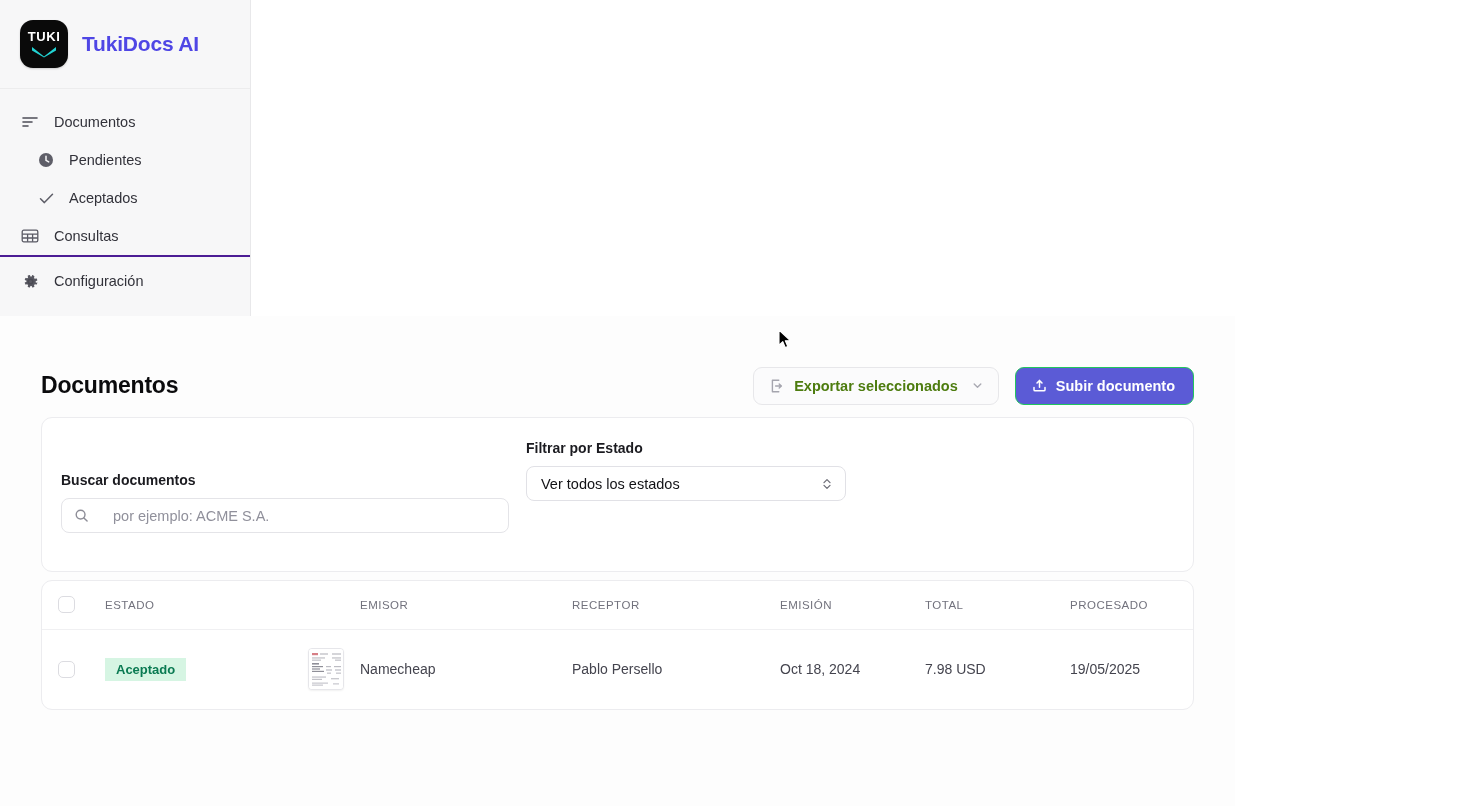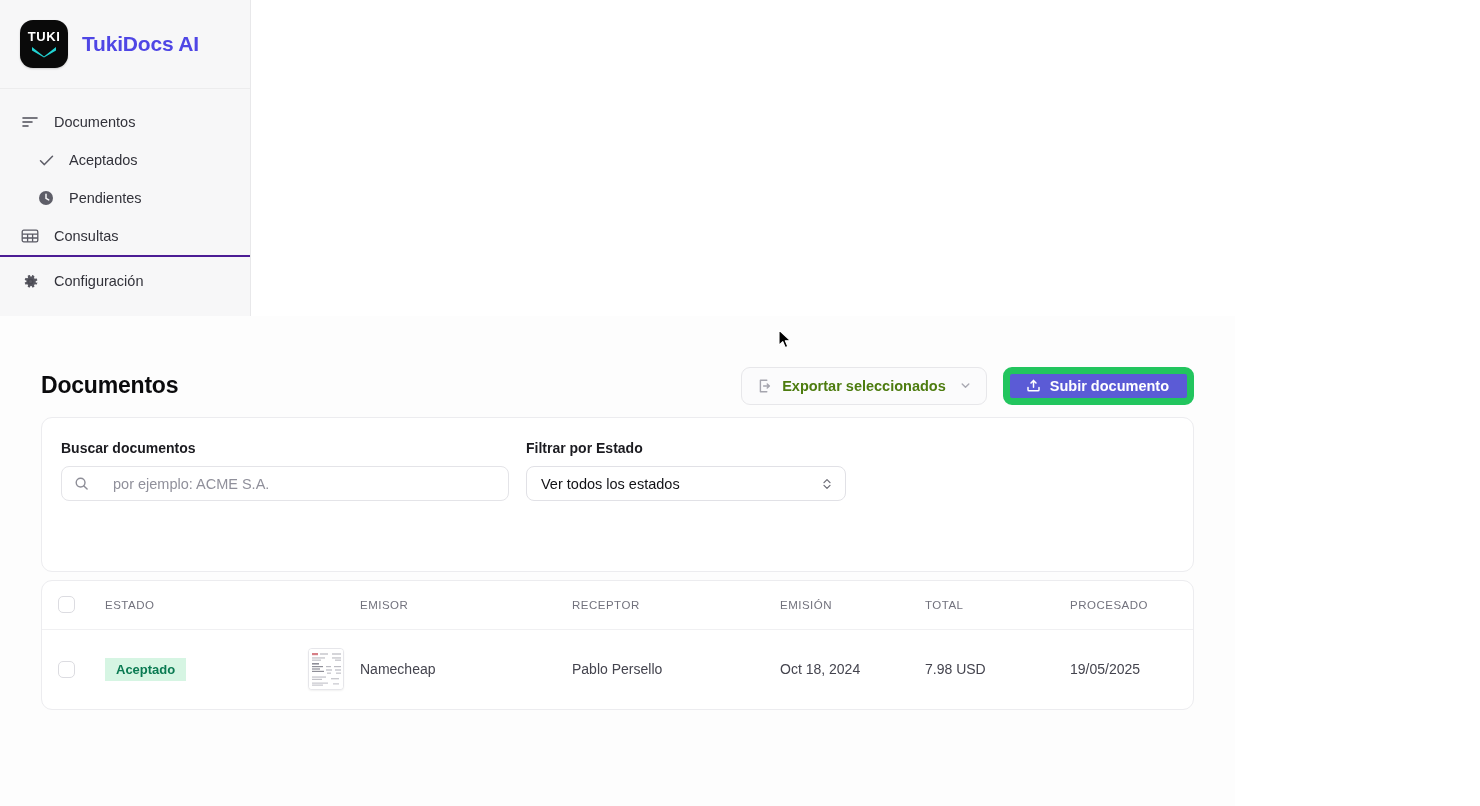--- a/index.html
+++ b/index.html
@@ -139,21 +139,21 @@
     padding: 0 14px 0 15px;
     background: #fbfbfc;
     border: 1px solid #e7e7ea;
     color: #4d7c0f;
   }
   .btn-ghost .chev { margin-left: 4px; color:#a9a9b2; display:flex; }
   .btn-primary {
     height: 38px;
     padding: 0 18px 0 16px;
     background: #5b5bd6;
-    border: 7px solid #22c55e;
+    border: 1px solid #22c55e;
     color: #ffffff;
   }
 
   
   .card {
     margin: 0 41px;
     background: #ffffff;
     border: 1px solid #ececef;
     border-radius: 11px;
   }
@@ -163,21 +163,21 @@
     display: flex;
     gap: 17px;
   }
   .field-label {
     font-size: 14px;
     font-weight: 700;
     color: #1b1b20;
     margin-bottom: 10px;
     display: block;
   }
-  .search-wrap { width: 448px; position: relative; }
+  .search-wrap { width: 448px; position: relative; margin-top: 32px; }
   .search-box {
     width: 448px; height: 35px;
     border: 1px solid #e4e4e8;
     border-radius: 8px;
     background: #fff;
     display: flex;
     align-items: center;
     padding: 0 12px;
     gap: 22px;
   }
@@ -300,35 +300,35 @@
         <span class="ico">
           <svg width="18" height="18" viewBox="0 0 18 18" fill="none" stroke="#4d4d57" stroke-width="1.6" stroke-linecap="round">
             <path d="M2 5h14M2 9h9M2 13h5"></path>
           </svg>
         </span>
         <span>Documentos</span>
       </div>
 
       <div class="nav-item sub">
         <span class="ico">
-          <svg width="17" height="17" viewBox="0 0 17 17" fill="none" stroke="#5e5e68" stroke-width="1.5" stroke-linecap="round" stroke-linejoin="round">
-            <path d="M2.5 8.8 L6.4 12.6 L14.5 4.2"></path>
-          </svg>
-        </span>
-        <span>Aceptados</span>
-      </div>
-
-      <div class="nav-item sub">
-        <span class="ico">
           <svg width="16" height="16" viewBox="0 0 16 16">
             <circle cx="8" cy="8" r="7" fill="#5e5e68"></circle>
             <path d="M8 4.2v4.1l2.7 1.6" stroke="#f7f7f8" stroke-width="1.5" fill="none" stroke-linecap="round"></path>
           </svg>
         </span>
         <span>Pendientes</span>
+      </div>
+
+      <div class="nav-item sub">
+        <span class="ico">
+          <svg width="17" height="17" viewBox="0 0 17 17" fill="none" stroke="#5e5e68" stroke-width="1.5" stroke-linecap="round" stroke-linejoin="round">
+            <path d="M2.5 8.8 L6.4 12.6 L14.5 4.2"></path>
+          </svg>
+        </span>
+        <span>Aceptados</span>
       </div>
 
 
       <div class="nav-item">
         <span class="ico">
           <svg width="18" height="16" viewBox="0 0 18 16" fill="none" stroke="#5a5a64" stroke-width="1.3">
             <rect x="1.2" y="2.2" width="15.6" height="11.6" rx="1.6"></rect>
             <path d="M1.2 6.2h15.6M1.2 10h15.6M6.6 6.2V13.8M11.6 6.2V13.8"></path>
           </svg>
         </span>

